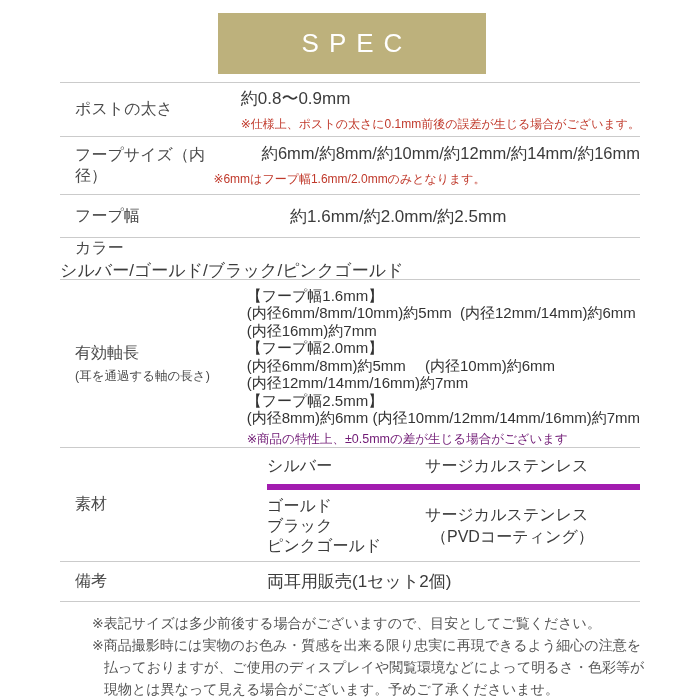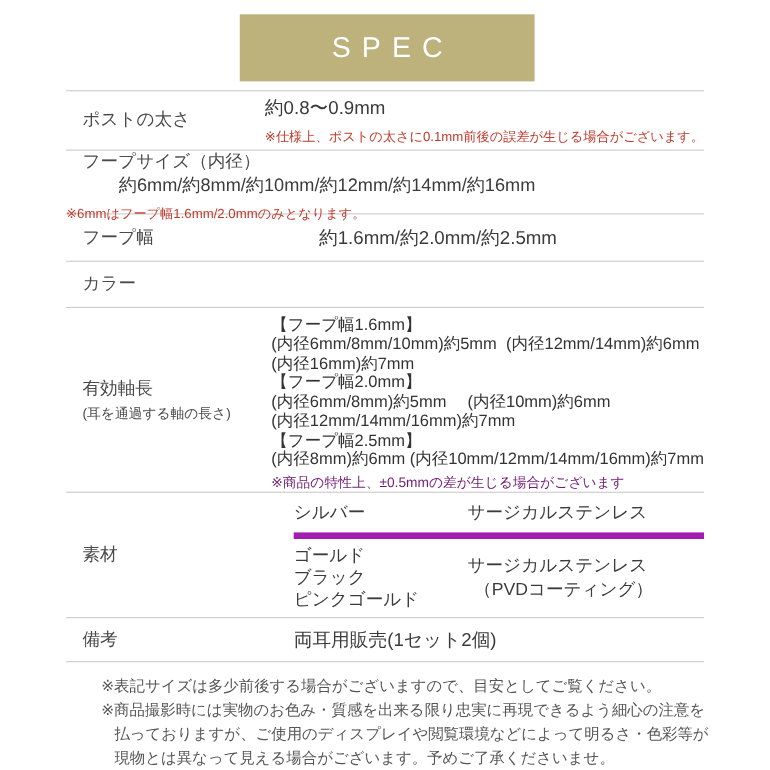--- a/index.html
+++ b/index.html
@@ -67,24 +67,24 @@
   }
   .note-gray {
     font-size: 12.5px;
     color: #701a75;
     margin-top: 4px;
     white-space: nowrap;
   }
   
   .row-post { height: 54px; }
   .row-post .value-cell, .row-hoopsize .value-cell { justify-content: center; }
-  .row-hoopsize { height: 58px; flex-direction: column; }
+  .row-hoopsize { height: 58px; }
   .row-hoopsize .value-main { font-size: 16.5px; margin-left: 48px; }
   .row-hoopwidth { height: 43px; gap: 23px; }
-  .row-color { height: 42px; }
+  .row-color { height: 42px; flex-direction: column; }
   .row-shaft { height: 168px; }
   .shaft-lines { padding-top: 7px; }
   .shaft-line {
     font-size: 15px;
     line-height: 17.5px;
     color: #333333;
     white-space: pre;
   }
   .row-material { height: 114px; }
   .material-value { flex: 1; display: flex; flex-direction: column; }
@@ -141,20 +141,23 @@
 
   <div class="row row-hoopwidth">
     <div class="label-cell">フープ幅</div>
     <div class="value-cell">
       <div class="value-main">約1.6mm/約2.0mm/約2.5mm</div>
     </div>
   </div>
 
   <div class="row row-color">
     <div class="label-cell">カラー</div>
+    <div class="value-cell">
+      <div class="value-main">シルバー/ゴールド/ブラック/ピンクゴールド</div>
+    </div>
   </div>
 
   <div class="row row-shaft">
     <div class="label-cell">
       <div>有効軸長</div>
       <div class="label-sub">(耳を通過する軸の長さ)</div>
     </div>
     <div class="value-cell shaft-lines">
       <div class="shaft-line">【フープ幅1.6mm】</div>
       <div class="shaft-line">(内径6mm/8mm/10mm)約5mm  (内径12mm/14mm)約6mm</div>

